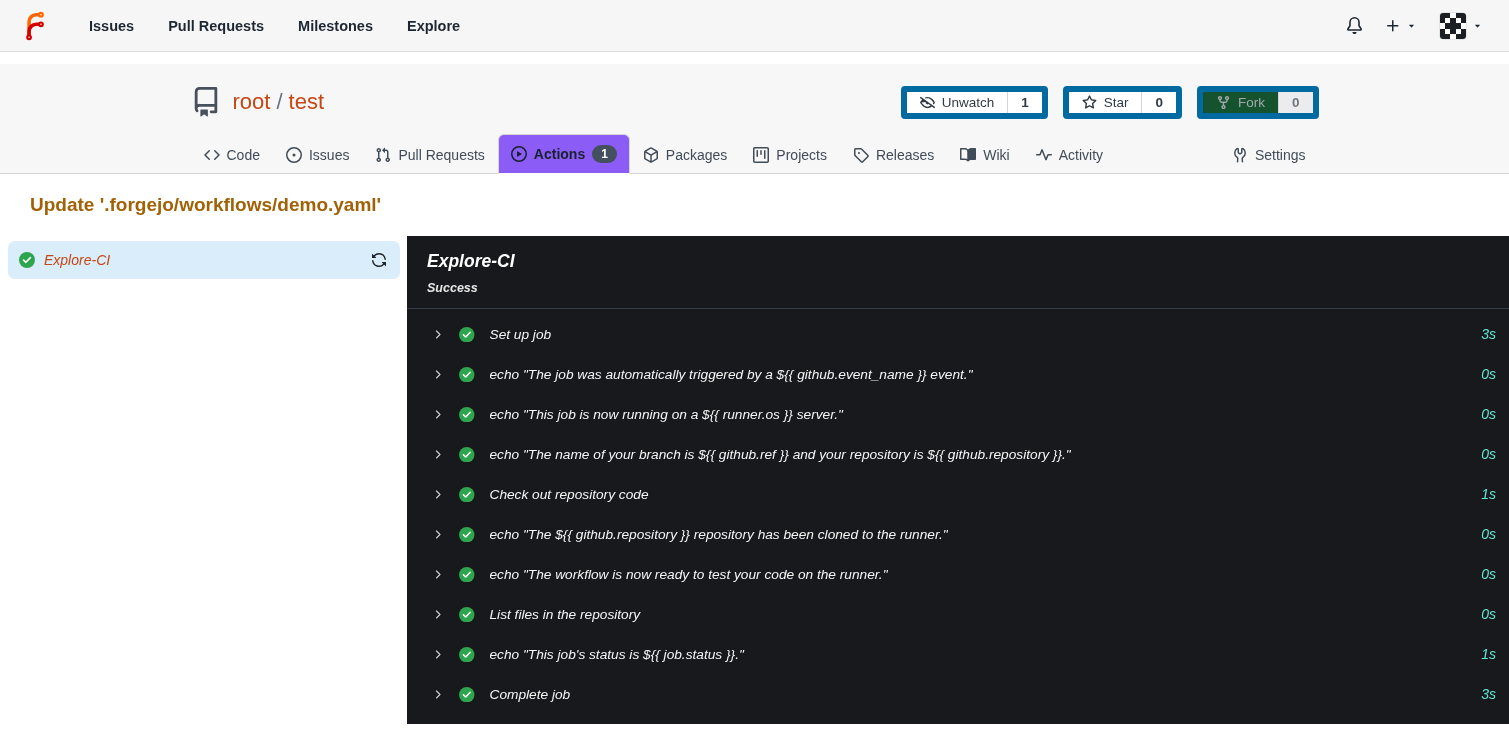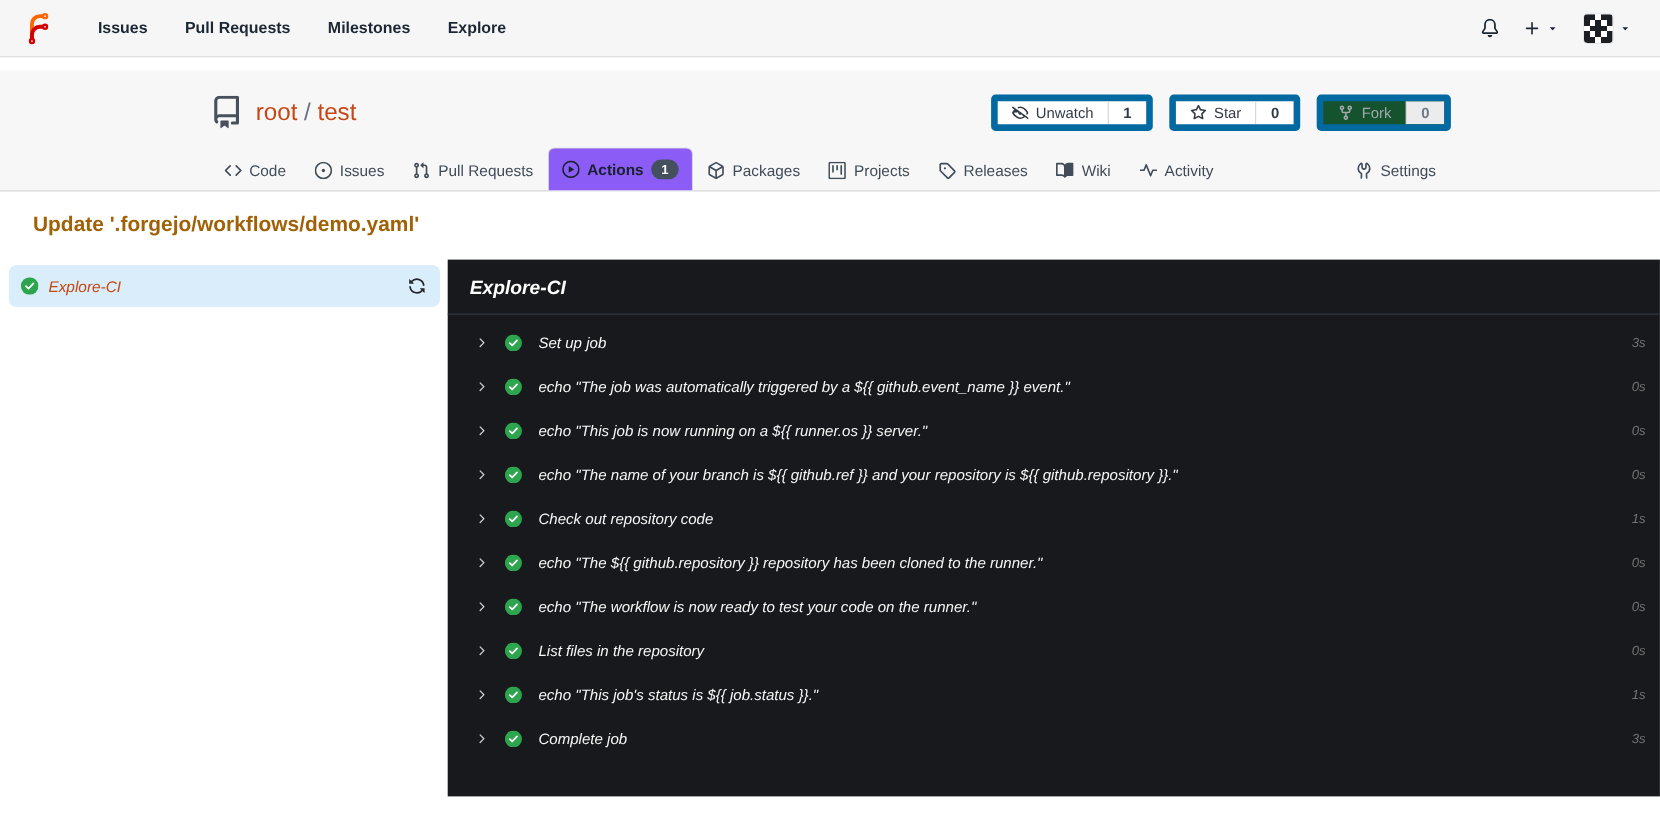--- a/index.html
+++ b/index.html
@@ -63,21 +63,21 @@
   .run-panel { flex:1; background:#17191d; color:#f2f2f3; display:flex; flex-direction:column; }
   .panel-header { padding:15px 20px 13px; border-bottom:1px solid #343d49; }
   .panel-title { font-size:17.5px; font-weight:700; color:#fff; }
   .panel-status { font-size:12.5px; font-weight:600; color:#e6e6e6; margin-top:9px; }
   .steps { padding-top:5px; }
   .step { height:40px; display:flex; align-items:center; gap:15px; padding:0 13px 0 24px;
     cursor:pointer; }
   .step .chev { display:flex; color:#c9ccd1; flex:none; }
   .step .check { display:flex; flex:none; }
   .step-name { font-size:13.7px; color:#f6f6f6; white-space:nowrap; }
-  .step-duration { margin-left:auto; font-size:12px; color:#737373; }
+  .step-duration { margin-left:auto; font-size:14px; color:#5eead4; }
   .ok-circle { display:block; }
 </style>
 </head>
 <body>
 
 <header class="navbar">
   <div class="nav-left">
     <span class="logo">
       <svg viewBox="0 0 212 212" width="30" height="30">
         <g transform="translate(6 6)" fill="none">
@@ -269,20 +269,21 @@
           <svg width="16" height="16" viewBox="0 0 16 16" fill="currentColor">
               <path d="M1.705 8.005a.75.75 0 0 1 .834.656 5.5 5.5 0 0 0 9.592 2.97l-1.204-1.204a.25.25 0 0 1 .177-.427h3.646a.25.25 0 0 1 .25.25v3.646a.25.25 0 0 1-.427.177l-1.38-1.38A7.002 7.002 0 0 1 1.05 8.84a.75.75 0 0 1 .656-.834ZM8 2.5a5.487 5.487 0 0 0-4.131 1.869l1.204 1.204A.25.25 0 0 1 4.896 6H1.25A.25.25 0 0 1 1 5.75V2.104a.25.25 0 0 1 .427-.177l1.38 1.38A7.002 7.002 0 0 1 14.95 7.16a.75.75 0 0 1-1.49.178A5.5 5.5 0 0 0 8 2.5Z"></path>
             </svg>
         </span>
       </div>
     </aside>
 
     <section class="run-panel">
       <div class="panel-header">
         <div class="panel-title">Explore-CI</div>
+        <div class="panel-status">Success</div>
       </div>
       <div class="steps">
 
           <div class="step">
             <span class="chev">
               <svg width="13" height="13" viewBox="0 0 16 16" fill="currentColor">
                 <path d="M6.22 3.22a.75.75 0 0 1 1.06 0l4.25 4.25a.75.75 0 0 1 0 1.06l-4.25 4.25a.751.751 0 0 1-1.042-.018.751.751 0 0 1-.018-1.042L9.94 8 6.22 4.28a.75.75 0 0 1 0-1.06Z"></path>
               </svg>
             </span>
             <span class="check">

